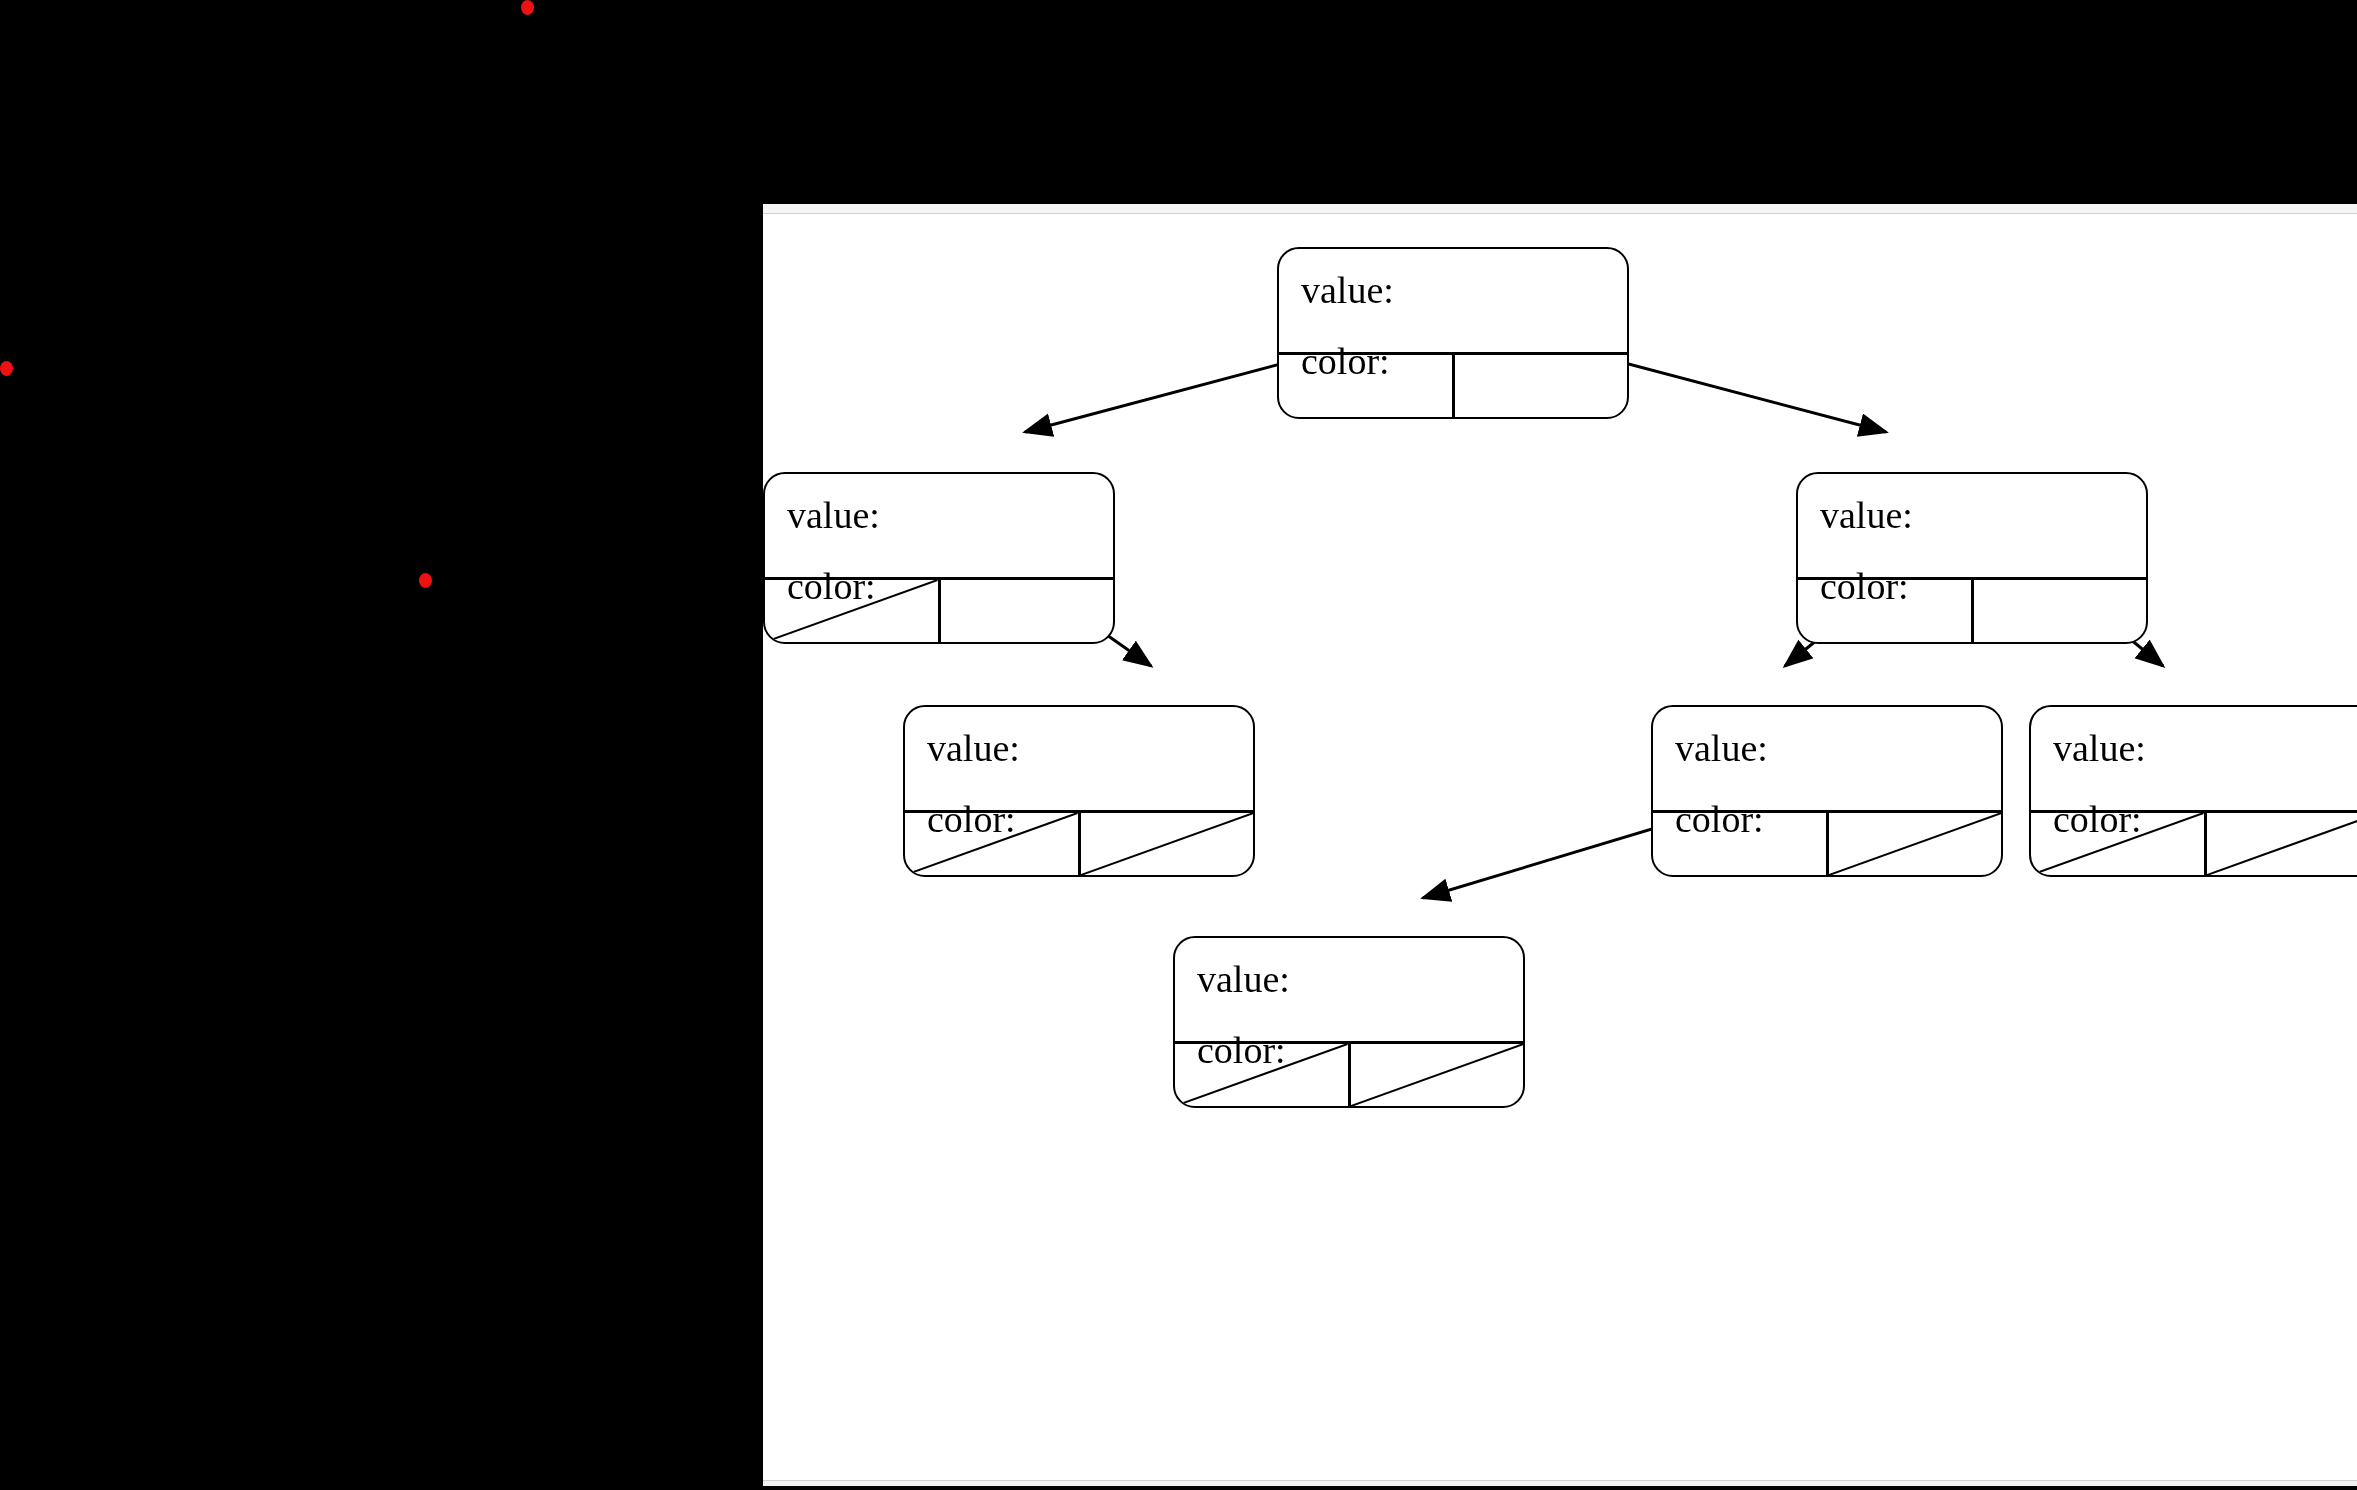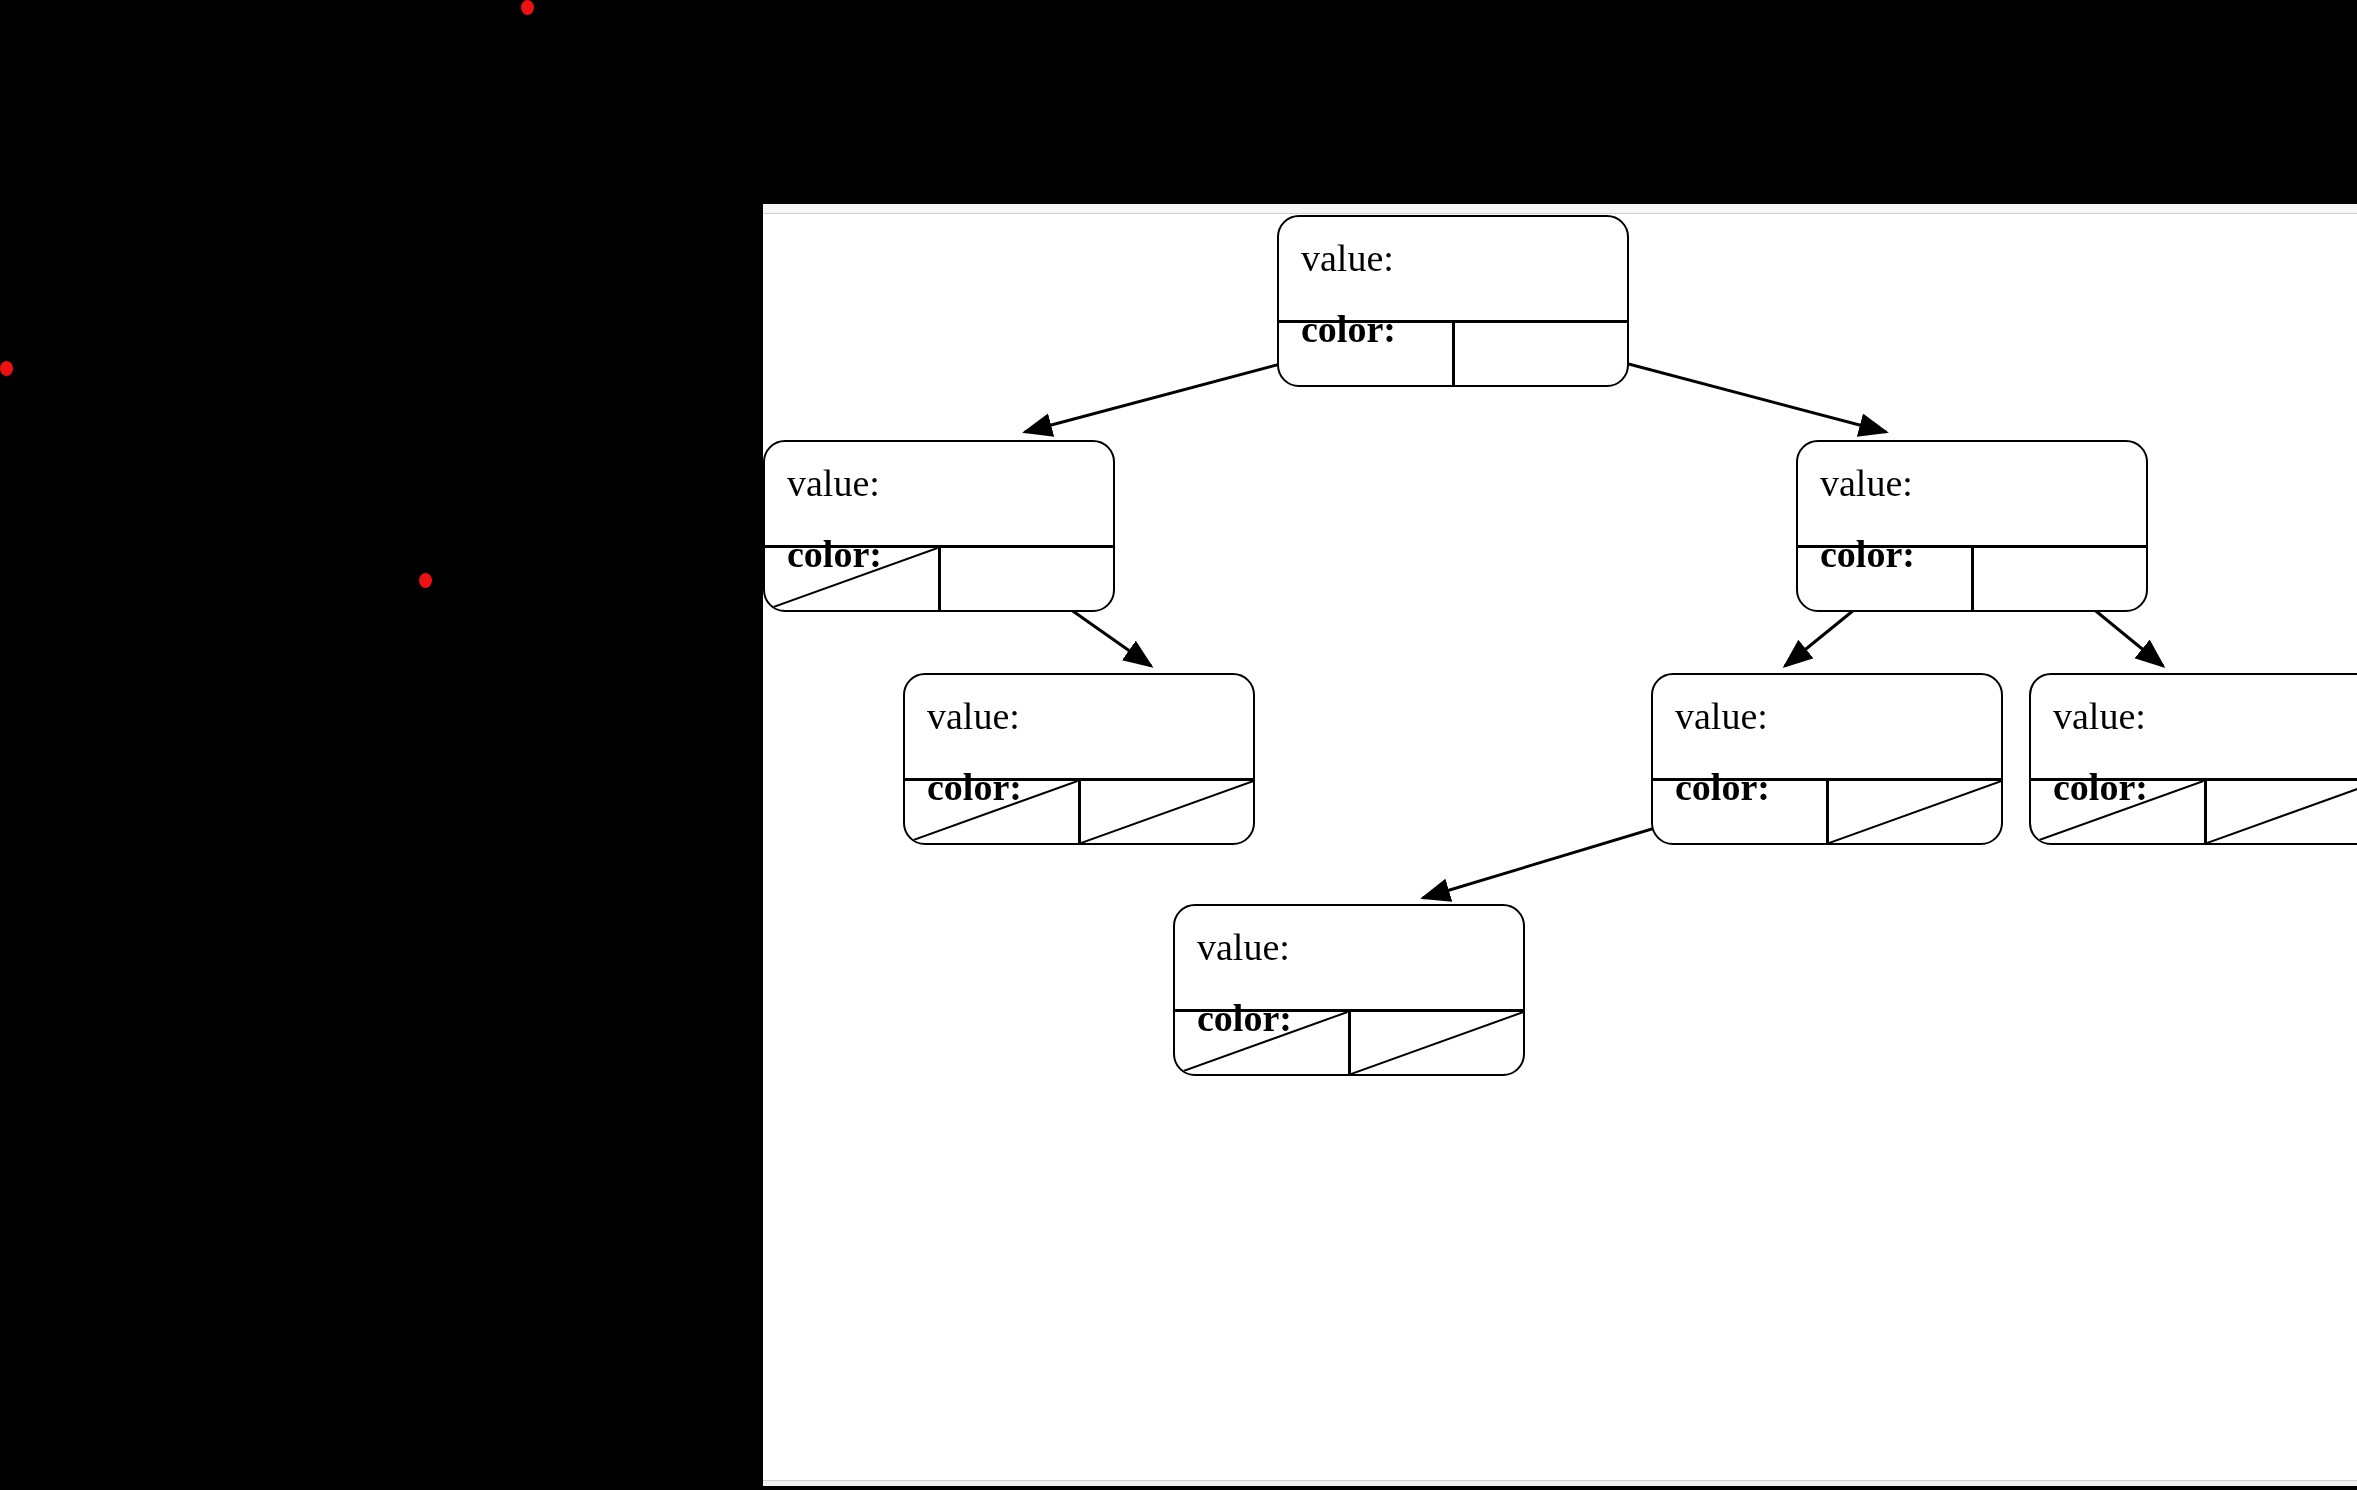--- a/index.html
+++ b/index.html
@@ -60,37 +60,37 @@
     pointer-events: none;
   }
   
   .tree-node {
     position: absolute;
     box-sizing: border-box;
     background: #ffffff;
     border: 2px solid #000000;
     border-radius: 22px;
     overflow: hidden;
+    margin-top: 32px;
   }
   .node-body {
     position: absolute;
     left: 0;
     right: 0;
     top: 0;
     padding: 22px 0 0 22px;
   }
   .field-line {
     font-size: 38px;
     line-height: 1.0;
     color: #000000;
     white-space: nowrap;
   }
   .field-line.second {
     margin-top: 33px;
-    font-weight: bold;
   }
   .field-label { }
   .field-value { margin-left: 6px; }
   .pointer-row {
     position: absolute;
     left: 0;
     right: 0;
     bottom: 0;
     height: 62px;
     border-top: 3px solid #000000;

